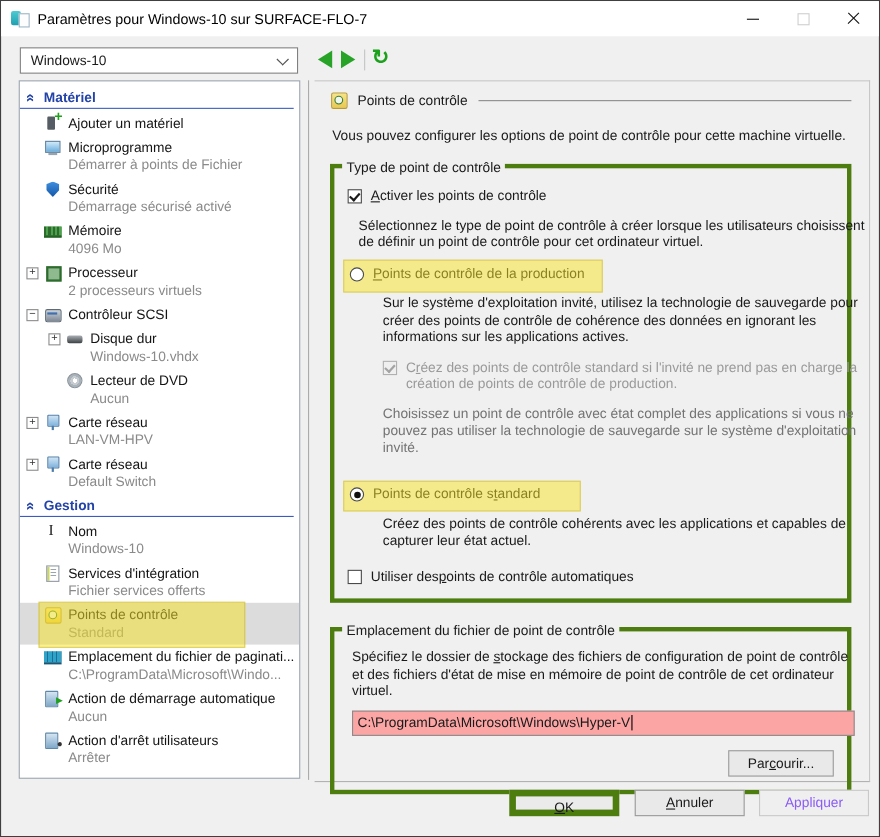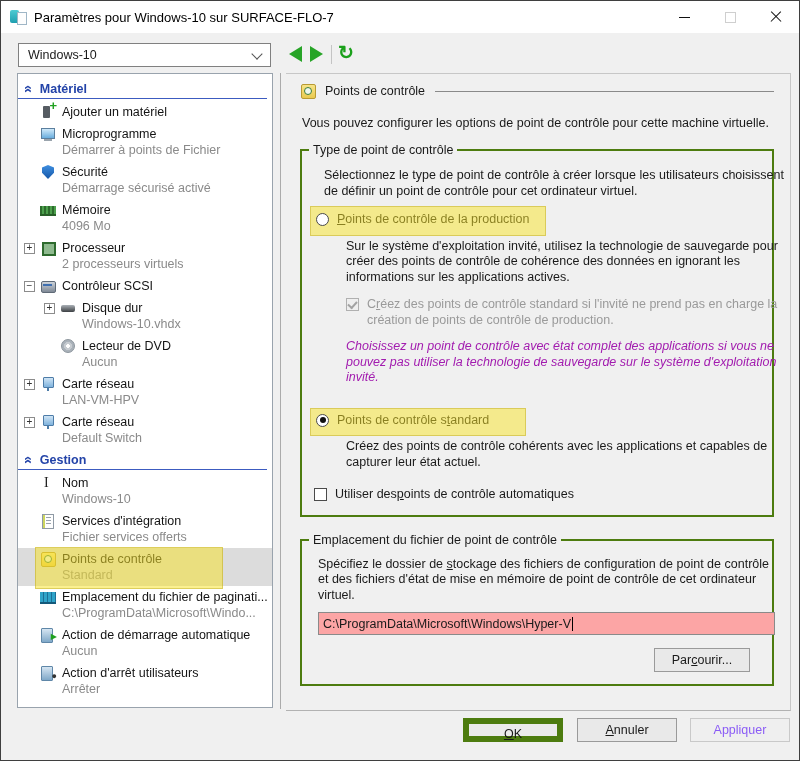--- a/index.html
+++ b/index.html
@@ -97,40 +97,40 @@
   .ic-autostop::after{content:"●";position:absolute;right:-1px;bottom:-3px;font-size:9px;color:#333;}
 
   
   .pane{position:absolute;left:285px;top:72px;width:505px;height:638px;background:#f0f0f0;
     border-top:1px solid #c7c7c7;border-bottom:1px solid #b2b2b2;border-right:1px solid #c7c7c7;
     box-sizing:border-box;padding:9px 16px 0 14px;}
   .pane-head{display:flex;align-items:center;}
   .pane-head .ic{margin-right:9px;}
   .pane-head .rule{flex:1;height:1px;background:#8a8a8a;margin-left:10px;}
   .intro{margin:17px 0 0 2px;}
-  .group{border:2px solid #4d7c0f;position:relative;padding:6px 20px 12px 10px;}
+  .group{border:4px solid #4d7c0f;position:relative;padding:6px 10px 12px 10px;}
   .group-1{margin-top:19px;}
   .group-2{margin-top:22px;}
   .group-label{position:absolute;top:-8px;left:7px;background:#f0f0f0;padding:0 4px;}
   .chk-row,.radio-row{display:flex;align-items:flex-start;position:relative;line-height:15.5px;}
   .chk{width:13px;height:13px;border:1px solid #4a4a4a;background:#fff;margin:1px 8px 0 0;flex:none;position:relative;box-sizing:border-box;}
   .chk.checked::after{content:"";position:absolute;left:1px;top:2px;width:7px;height:4px;
     border-left:2px solid #1a1a1a;border-bottom:2px solid #1a1a1a;transform:rotate(-48deg);}
   .chk.disabled{border-color:#b0b0b0;background:#efefef;}
   .chk.disabled::after{border-color:#a3a3a3;}
   .radio{width:13px;height:13px;border:1px solid #4a4a4a;border-radius:50%;background:#fff;margin:1px 8px 0 0;flex:none;position:relative;box-sizing:border-box;}
   .radio.sel::after{content:"";position:absolute;left:2.5px;top:2.5px;width:6px;height:6px;border-radius:50%;background:#101010;}
   .row-enable{margin:12px 0 0 2px;}
   .para{margin-top:11px;line-height:15.5px;}
   .p-select{margin-left:12px;width:462px;}
   .row-prod{margin:13px 0 0 4px;}
   .p-prod{margin-left:34px;width:448px;}
   .row-subchk{margin:12px 0 0 34px;width:448px;}
   .row-subchk .lbl{color:#9a9a9a;}
-  .p-complete{margin-left:34px;width:448px;color:#a21caf;font-style:italic;}
+  .p-complete{margin-left:34px;width:448px;color:#737373;}
   .row-std{margin:27px 0 0 4px;}
   .p-std{margin-left:34px;width:448px;}
   .row-auto{margin:17px 0 0 2px;}
   .hl{position:absolute;background:rgba(247,227,40,.5);border:1px solid rgba(186,166,28,.45);pointer-events:none;}
   .hl-prod{left:-6px;top:-6px;width:234px;height:28px;}
   .hl-std{left:-6px;top:-5px;width:214px;height:26px;}
   .p-loc{margin:10px 0 0 6px;width:452px;}
   .path-input{margin:9px 0 0 6px;width:447px;height:21px;background:#fca5a5;border:1px solid #8a8a8a;
     padding:0 4px;display:flex;align-items:center;box-sizing:content-box;text-align:right;}
   .caret{display:inline-block;width:1px;height:14px;background:#000;margin-left:1px;}
@@ -313,20 +313,24 @@
       <span class="ic ic-checkpoint"></span>
       <span>Points de contrôle</span>
       <span class="rule"></span>
     </div>
 
     <div class="intro">Vous pouvez configurer les options de point de contrôle pour cette machine virtuelle.</div>
 
     <div class="group group-1">
       <span class="group-label">Type de point de contrôle</span>
 
+      <div class="chk-row row-enable">
+        <span class="chk checked"></span>
+        <span class="lbl"><span></span><u>A</u><span>ctiver les points de contrôle</span></span>
+      </div>
 
       <div class="para p-select">Sélectionnez le type de point de contrôle à créer lorsque les utilisateurs choisissent de définir un point de contrôle pour cet ordinateur virtuel.</div>
 
       <div class="radio-row row-prod">
         <span class="hl hl-prod"></span>
         <span class="radio"></span>
         <span class="lbl"><span></span><u>P</u><span>oints de contrôle de la production</span></span>
       </div>
 
       <div class="para p-prod">Sur le système d'exploitation invité, utilisez la technologie de sauvegarde pour créer des points de contrôle de cohérence des données en ignorant les informations sur les applications actives.</div>

